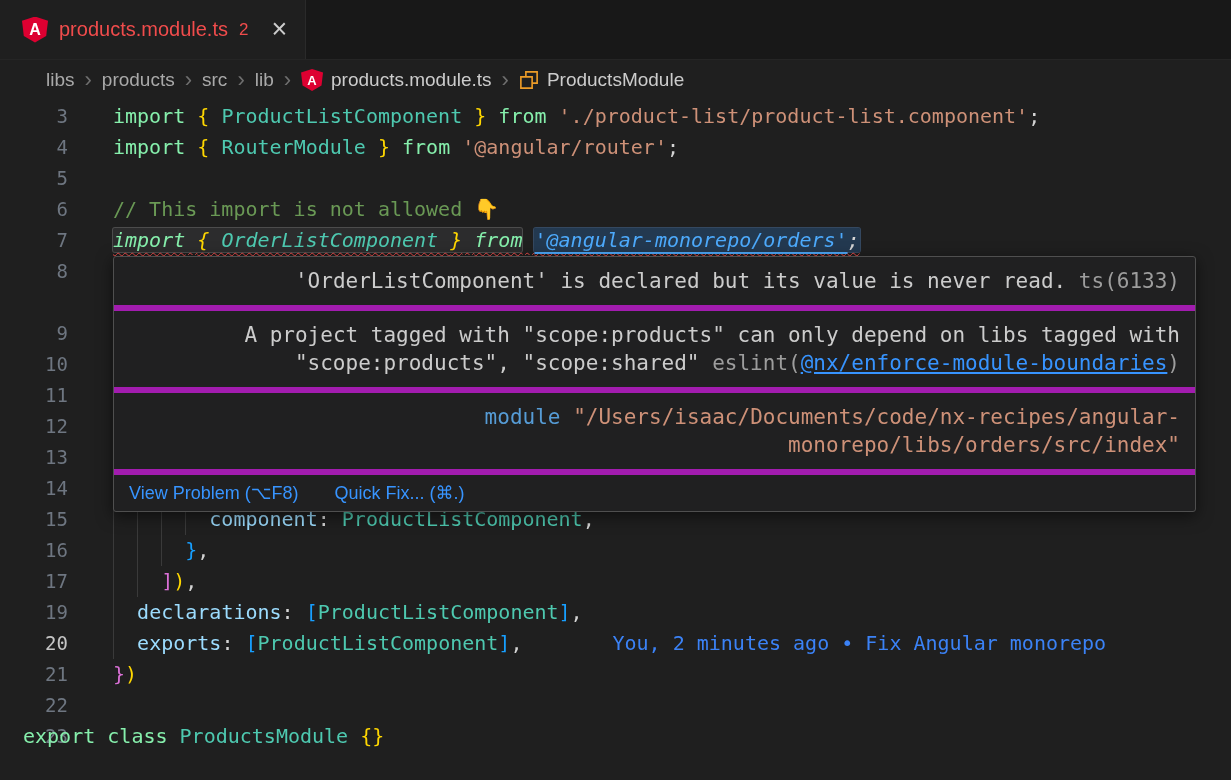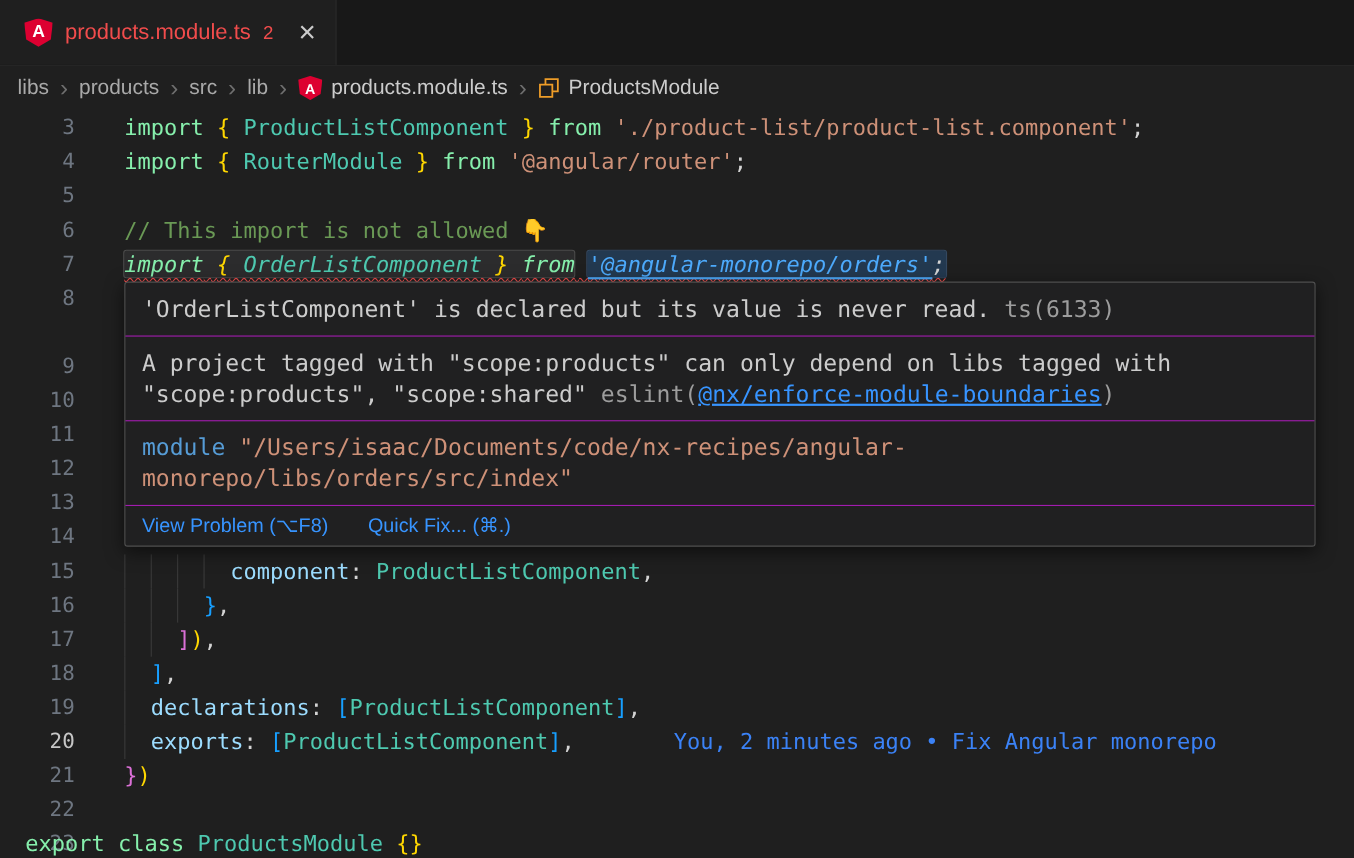--- a/index.html
+++ b/index.html
@@ -13,21 +13,21 @@
   .tab{display:flex;align-items:center;background:#1f1f1f;padding:0 18px 0 22px;gap:11px;border-right:1px solid #2a2a2a;cursor:pointer;}
   .tab-title{font-family:"Liberation Sans",sans-serif;font-size:20px;color:#f14c4c;}
   .tab-badge{font-family:"Liberation Sans",sans-serif;font-size:17px;color:#f14c4c;}
   .tab-close{font-family:"Liberation Sans",sans-serif;font-size:27px;color:#cccccc;margin-left:12px;line-height:1;cursor:pointer;}
   .ng-icon{display:inline-flex;align-items:center;justify-content:center;background:#dd0031;color:#ffffff;
     font-weight:bold;font-family:"Liberation Sans",sans-serif;
     clip-path:polygon(50% 0%,100% 16%,93% 75%,50% 100%,7% 75%,0% 16%);}
   .ng-icon.big{width:26px;height:26px;font-size:16px;}
   .ng-icon.small{width:22px;height:22px;font-size:13px;}
   
-  .breadcrumbs{height:40px;display:flex;align-items:center;padding-left:16px;gap:10px;
+  .breadcrumbs{height:40px;display:flex;align-items:center;padding-left:46px;gap:10px;
     font-family:"Liberation Sans",sans-serif;font-size:19px;color:#a9a9a9;background:#1f1f1f;}
   .bc-item{display:inline-flex;align-items:center;gap:8px;cursor:pointer;white-space:nowrap;}
   .bc-item.bright{color:#cccccc;}
   .bc-sep{color:#6f6f6f;font-size:22px;line-height:1;}
   .cls-icon{display:inline-flex;align-items:center;}
   
   .editor{position:absolute;top:100px;left:0;width:1231px;height:680px;overflow:hidden;}
   .rows{padding-top:1px;}
   .row{display:flex;line-height:31px;font-size:20px;}
   .gutter{width:90px;padding-right:22px;box-sizing:border-box;text-align:right;color:#6e7681;flex:none;font-size:19px;}
@@ -47,21 +47,21 @@
   .wavy{text-decoration:underline;text-decoration-style:wavy;text-decoration-color:#f14c4c;
         text-decoration-thickness:1.2px;text-underline-offset:5px;font-style:italic;}
   .hlbox{background:rgba(90,93,94,.22);box-shadow:0 0 0 1px rgba(160,160,160,.35);border-radius:2px;}
   .hlbg{background:rgba(38,79,120,.55);box-shadow:0 0 0 1px rgba(86,136,194,.40);border-radius:2px;}
   .lnk{color:#4daafc;text-decoration:underline;text-decoration-color:#4daafc;cursor:pointer;}
   .blame{color:#3b82f6;margin-left:90px;}
   
   .hover-popup{position:absolute;left:113px;top:156px;width:1083px;box-sizing:border-box;
     background:#202021;border:1px solid #4f4f4f;border-radius:3px;
     box-shadow:0 4px 16px rgba(0,0,0,.55);z-index:10;font-size:21px;}
-  .hp-section{padding:10px 15px;border-bottom:1px solid #a21caf;}
+  .hp-section{padding:10px 15px;border-bottom:6px solid #a21caf;text-align:right;}
   .hp-line{line-height:28px;white-space:pre-wrap;}
   .msg{color:#cccccc;}
   .dim{color:#9d9d9d;}
   .kw2{color:#569cd6;}
   .hlink{color:#3794ff;text-decoration:underline;cursor:pointer;}
   .hp-actions{padding:7px 15px;display:flex;gap:36px;font-family:Liberation Sans, sans-serif;font-size:18px;align-items:center;}
   .hp-action{color:#3794ff;cursor:pointer;white-space:nowrap;}
 </style>
 </head>
 <body>
@@ -162,24 +162,20 @@
         <div class="gutter">15</div>
         <div class="codeline"><i class="guide" style="left: 23px;"></i><i class="guide" style="left: 47.08px;"></i><i class="guide" style="left: 71.16px;"></i><i class="guide" style="left: 95.24px;"></i><span class="tok">        </span><span class="tok prop">component</span><span class="tok pun">:</span><span class="tok"> </span><span class="tok cls">ProductListComponent</span><span class="tok pun">,</span></div>
       </div>
       <div class="row" style="height: 31px;">
         <div class="gutter">16</div>
         <div class="codeline"><i class="guide" style="left: 23px;"></i><i class="guide" style="left: 47.08px;"></i><i class="guide" style="left: 71.16px;"></i><span class="tok">      </span><span class="tok b3">}</span><span class="tok pun">,</span></div>
       </div>
       <div class="row" style="height: 31px;">
         <div class="gutter">17</div>
         <div class="codeline"><i class="guide" style="left: 23px;"></i><i class="guide" style="left: 47.08px;"></i><span class="tok">    </span><span class="tok b2">]</span><span class="tok b1">)</span><span class="tok pun">,</span></div>
-      </div>
-      <div class="row" style="height: 31px;">
-        <div class="gutter">18</div>
-        <div class="codeline"><i class="guide" style="left: 23px;"></i><span class="tok">  </span><span class="tok b3">]</span><span class="tok pun">,</span></div>
       </div>
       <div class="row" style="height: 31px;">
         <div class="gutter">19</div>
         <div class="codeline"><i class="guide" style="left: 23px;"></i><span class="tok">  </span><span class="tok prop">declarations</span><span class="tok pun">:</span><span class="tok"> </span><span class="tok b3">[</span><span class="tok cls">ProductListComponent</span><span class="tok b3">]</span><span class="tok pun">,</span></div>
       </div>
       <div class="row" style="height: 31px;">
         <div class="gutter active">20</div>
         <div class="codeline"><i class="guide" style="left: 23px;"></i><span class="tok">  </span><span class="tok prop">exports</span><span class="tok pun">:</span><span class="tok"> </span><span class="tok b3">[</span><span class="tok cls">ProductListComponent</span><span class="tok b3">]</span><span class="tok pun">,</span><span class="blame">You, 2 minutes ago • Fix Angular monorepo</span></div>
       </div>
       <div class="row" style="height: 31px;">

